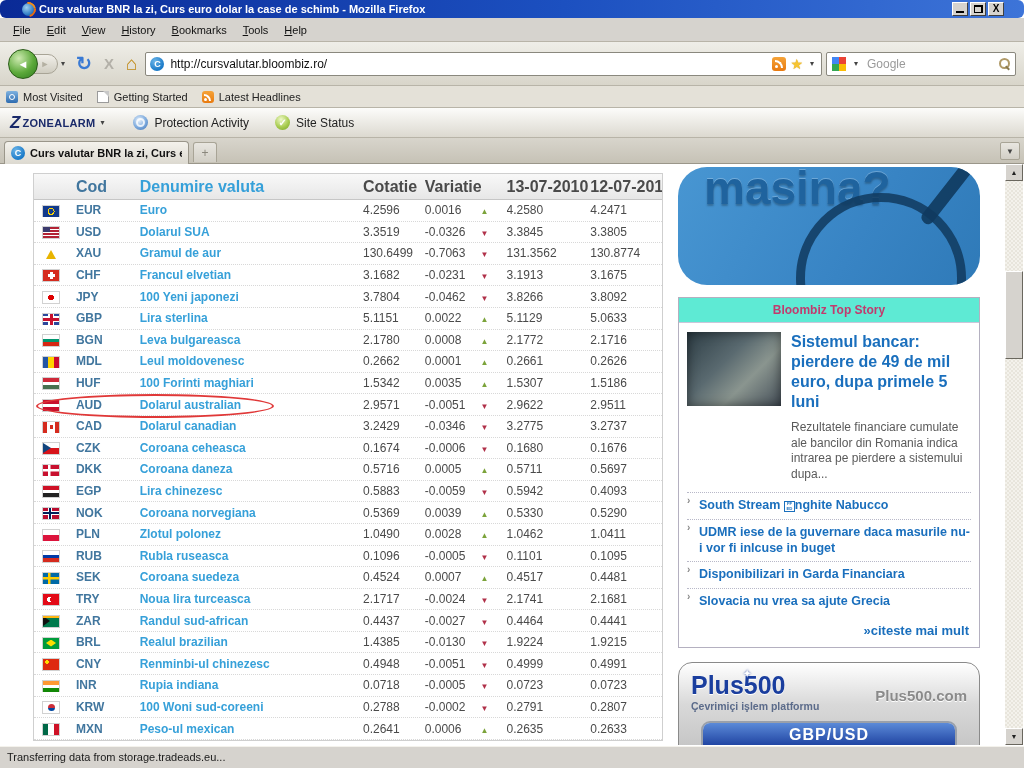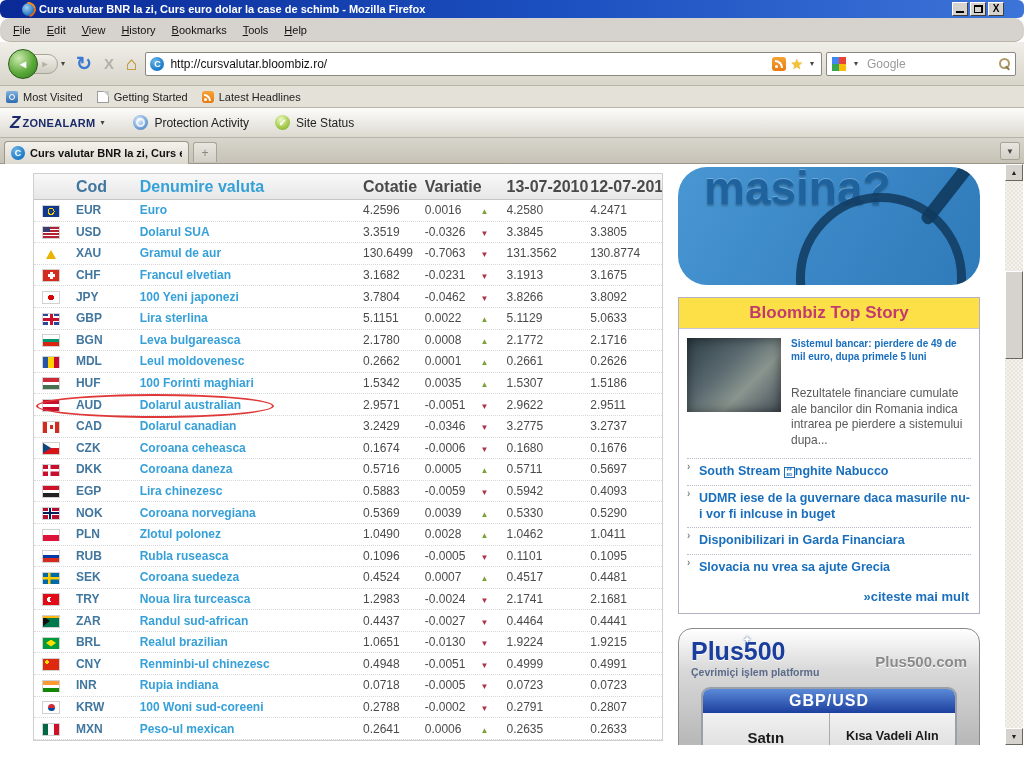--- a/index.html
+++ b/index.html
@@ -13,21 +13,21 @@
   .titlebar .title{color:#fff;font-weight:bold;font-size:11px;flex:1;white-space:nowrap;overflow:hidden;}
   .winbtns{display:flex;gap:2px;}
   .winbtn{width:16px;height:14px;background:#d6d3ce;border:1px solid;border-color:#fff #404040 #404040 #fff;display:flex;align-items:flex-end;justify-content:center;font-size:9px;font-weight:bold;color:#000;line-height:1;}
   .wb-min i{display:block;width:8px;height:2px;background:#000;margin:0 auto 2px;}
   .wb-restore i{display:block;position:relative;width:9px;height:8px;margin-bottom:2px;}
   .wb-restore i::before{content:"";position:absolute;right:0;top:0;width:6px;height:5px;border:1px solid #000;border-top-width:2px;background:#d6d3ce;}
   .wb-restore i::after{content:"";position:absolute;left:0;bottom:0;width:6px;height:5px;border:1px solid #000;border-top-width:2px;background:#d6d3ce;}
   .wb-close{align-items:center;font-size:10px;}
 
   
-  .menubar{height:24px;background:#d6d3ce;border-bottom:1px solid #b8b4a8;display:flex;align-items:center;padding-left:6px;gap:2px;border-radius:10px;}
+  .menubar{height:24px;background:#d6d3ce;border-bottom:1px solid #b8b4a8;display:flex;align-items:center;padding-left:6px;gap:2px;}
   .menu-item{font-size:11px;color:#111;padding:3px 7px;}
   .menu-item::first-letter{text-decoration:underline;}
 
   
   .navbar{height:44px;background:linear-gradient(#efeee8,#d8d5ca);border-bottom:1px solid #b8b4a8;display:flex;align-items:center;padding:0 8px;gap:4px;}
   .backfwd{display:flex;align-items:center;}
   .btn-back{width:30px;height:30px;border-radius:50%;background:radial-gradient(circle at 35% 30%,#cdeab0,#5ca93a 55%,#2d7a1e);border:1px solid #2a5c18;color:#fff;font-size:11px;display:flex;align-items:center;justify-content:center;z-index:2;}
   .btn-fwd{width:26px;height:20px;margin-left:-6px;border-radius:0 10px 10px 0;background:linear-gradient(#f2f0ea,#cfccc0);border:1px solid #a8a496;color:#b4b0a2;font-size:9px;display:flex;align-items:center;justify-content:center;}
   .mini-drop{font-size:8px;color:#444;padding:0 3px;}
   .btn-reload{font-size:19px;font-weight:bold;color:#3a7ad4;padding:0 4px;line-height:1;}
@@ -138,24 +138,24 @@
   .f-mx{background:linear-gradient(90deg,#006847 0 33%,#fff 33% 66%,#ce1126 66%);}
 
   
   .sidebar{position:absolute;left:678px;top:3px;width:302px;}
   .banner{position:relative;height:118px;background:linear-gradient(120deg,#4896d2,#3884c4 60%,#2f7ab8);overflow:hidden;border-radius:29px;}
   .banner-text{position:absolute;left:26px;top:-6px;font-size:46px;font-weight:bold;color:#1f639e;text-shadow:0 2px 2px rgba(0,0,0,.25),0 -1px 0 rgba(255,255,255,.25);}
   .mag-circle{position:absolute;left:118px;top:26px;width:170px;height:170px;border:9px solid rgba(16,58,94,.85);border-radius:50%;}
   .mag-handle{position:absolute;right:-12px;top:16px;width:84px;height:13px;background:rgba(16,58,94,.9);border-radius:6px;transform:rotate(-52deg);}
 
   .storybox{margin-top:12px;border:1px solid #b4b0c0;background:#fff;}
-  .storybox-title{background:#fde047;border-bottom:1px solid #cac6da;text-align:center;font-size:17px;font-weight:bold;color:#c23a6e;padding:5px 12px;}
+  .storybox-title{background:#5eead4;border-bottom:1px solid #cac6da;text-align:center;font-size:12px;font-weight:bold;color:#c23a6e;padding:5px 12px;}
   .story{display:flex;gap:10px;padding:9px 8px 10px 8px;}
   .story-img{width:94px;height:74px;flex:none;background:linear-gradient(135deg,#2e3e46,#5a6a70 40%,#8a958f 65%,#46505a);box-shadow:inset 0 0 12px rgba(0,0,0,.5);}
-  .story-headline{font-size:10px;font-weight:bold;color:#1a6fbd;line-height:1.25;margin-bottom:23px;}
+  .story-headline{font-size:16px;font-weight:bold;color:#1a6fbd;line-height:1.25;margin-bottom:8px;}
   .story-summary{font-size:12px;color:#5a5a5a;line-height:1.3;}
   .story-links{padding:0 8px;}
   .story-link{border-top:1px dotted #b8b8c8;padding:5px 0 5px 12px;position:relative;font-size:12.5px;font-weight:bold;color:#1a6fbd;line-height:1.25;}
   .lnk-marker{position:absolute;left:0;top:2px;font-size:10px;color:#888;}
   .glyphbox{display:inline-block;width:11px;height:11px;border:1px solid #1a6fbd;font-size:4.5px;line-height:1.1;text-align:center;vertical-align:-1px;letter-spacing:0;}
   .glyphbox div{transform:scale(.95);}
   .story-more{text-align:right;padding:8px 10px 9px 0;font-size:13px;font-weight:bold;color:#1a6fbd;}
 
   .plus500{margin-top:14px;height:188px;border-radius:14px;border:1px solid #8a8a8a;background:linear-gradient(#ffffff,#d9d9d9 22%,#b9b9b9 60%,#cfcfcf);box-shadow:inset 0 1px 0 #fff;padding:10px 12px 0;position:relative;}
   .p5-toprow{display:flex;align-items:flex-start;justify-content:space-between;}
@@ -470,41 +470,41 @@
             <span class="cell c-cot">0.4524</span>
             <span class="cell c-var">0.0007</span>
             <span class="cell c-arr"><span class="arr up"></span></span>
             <span class="cell c-d1">0.4517</span>
             <span class="cell c-d2">0.4481</span>
           </div>
           <div class="t-row">
             <span class="cell c-flag"><span class="flag f-tr"></span></span>
             <span class="cell c-code">TRY</span>
             <span class="cell c-name">Noua lira turceasca</span>
-            <span class="cell c-cot">1.2983</span>
+            <span class="cell c-cot">2.1717</span>
             <span class="cell c-var">-0.0024</span>
             <span class="cell c-arr"><span class="arr down"></span></span>
             <span class="cell c-d1">2.1741</span>
             <span class="cell c-d2">2.1681</span>
           </div>
           <div class="t-row">
             <span class="cell c-flag"><span class="flag f-za"></span></span>
             <span class="cell c-code">ZAR</span>
             <span class="cell c-name">Randul sud-african</span>
             <span class="cell c-cot">0.4437</span>
             <span class="cell c-var">-0.0027</span>
             <span class="cell c-arr"><span class="arr down"></span></span>
             <span class="cell c-d1">0.4464</span>
             <span class="cell c-d2">0.4441</span>
           </div>
           <div class="t-row">
             <span class="cell c-flag"><span class="flag f-br"></span></span>
             <span class="cell c-code">BRL</span>
             <span class="cell c-name">Realul brazilian</span>
-            <span class="cell c-cot">1.0651</span>
+            <span class="cell c-cot">1.4385</span>
             <span class="cell c-var">-0.0130</span>
             <span class="cell c-arr"><span class="arr down"></span></span>
             <span class="cell c-d1">1.9224</span>
             <span class="cell c-d2">1.9215</span>
           </div>
           <div class="t-row">
             <span class="cell c-flag"><span class="flag f-cn"></span></span>
             <span class="cell c-code">CNY</span>
             <span class="cell c-name">Renminbi-ul chinezesc</span>
             <span class="cell c-cot">0.4948</span>
@@ -598,14 +598,17 @@
     </div>
 
     <div class="vscroll">
       <div class="sb-btn sb-up">▲</div>
       <div class="sb-thumb"></div>
       <div class="sb-btn sb-down">▼</div>
     </div>
 
   </div>
 
+  <div class="statusbar">
+    <span>Transferring data from storage.tradeads.eu...</span>
+  </div>
 
 </div>
 
 </body></html>

